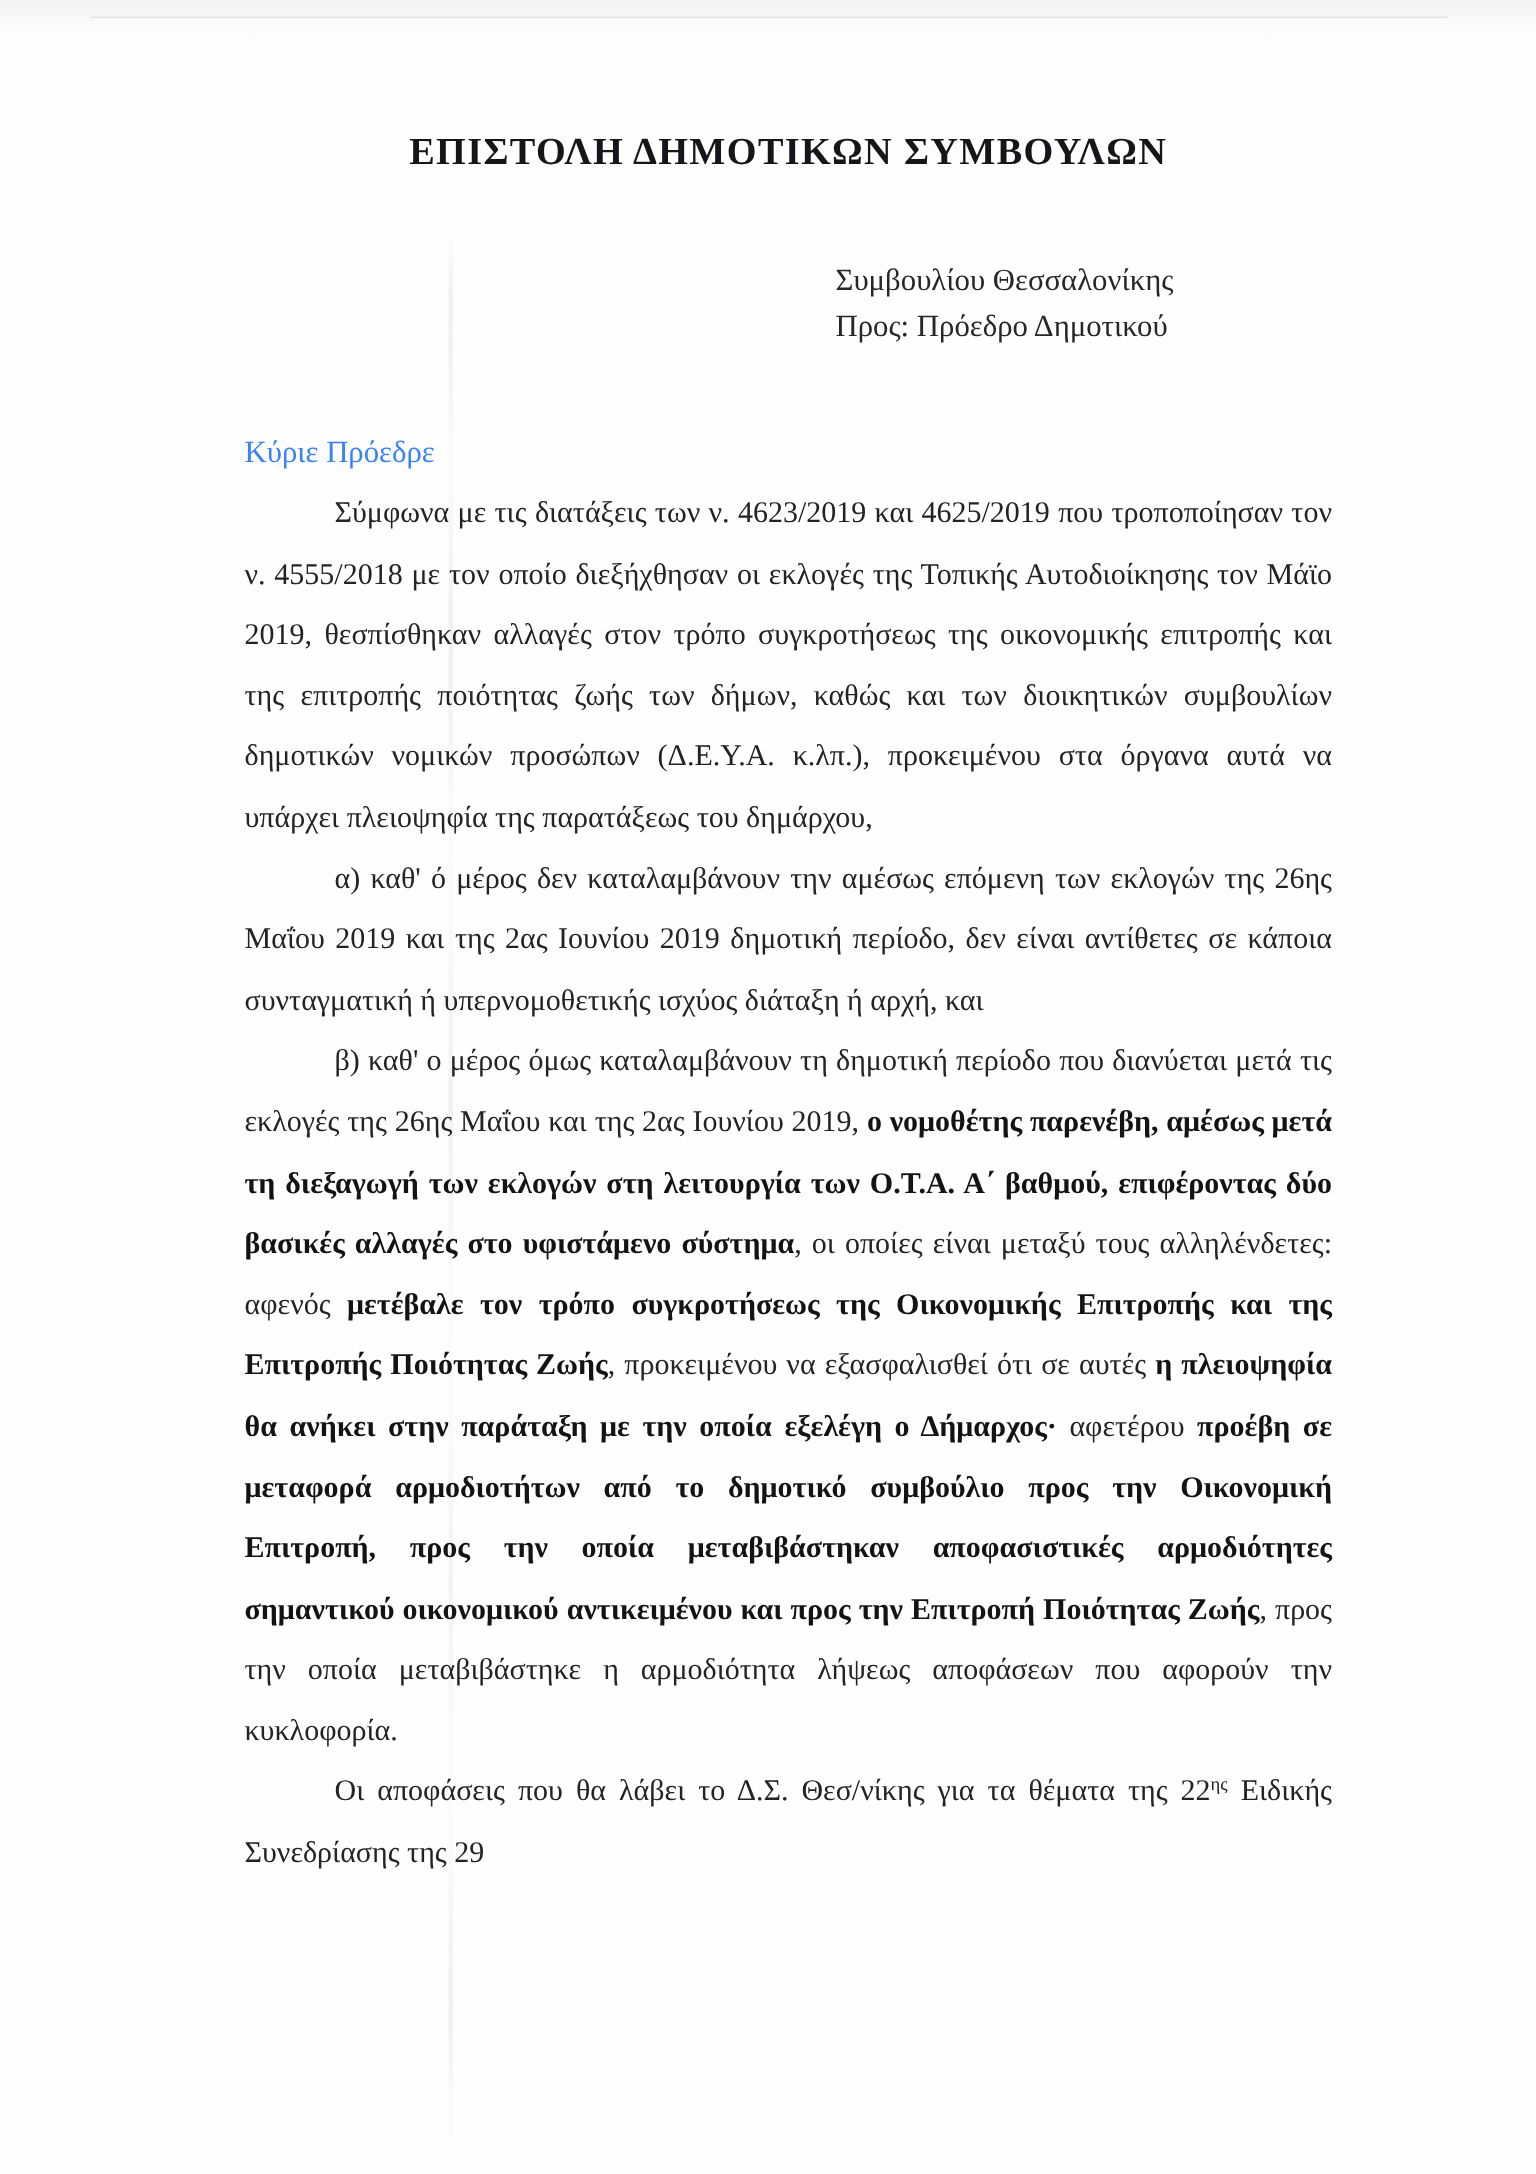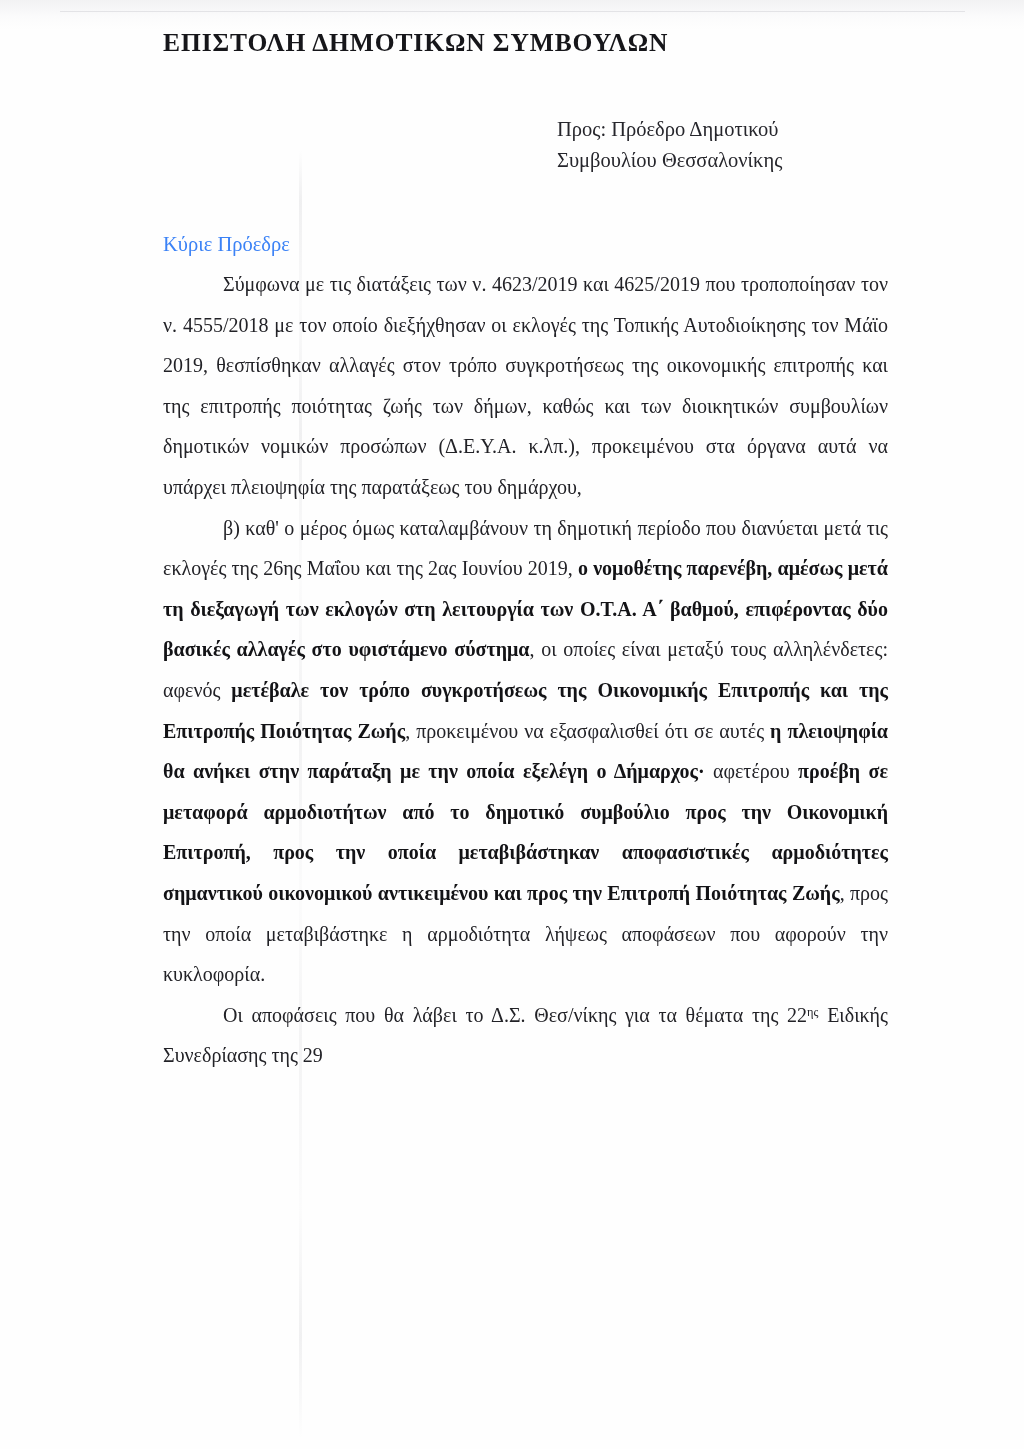--- a/index.html
+++ b/index.html
@@ -59,25 +59,26 @@
   }
 
   .content {
     position: absolute;
     left: 163px;
     top: 0;
     width: 725px;
   }
 
   .doc-title {
+    text-align: center;
     font-weight: bold;
     font-size: 25.5px;
     letter-spacing: 0.9px;
-    margin: 0;
-    padding-top: 28px;
+    margin: 16px;
+    padding-top: 70px;
     color: #16161a;
   }
 
   .addressee {
     margin-top: 56px;
     margin-left: 394px;
     font-size: 20.5px;
     line-height: 31px;
     color: #26262c;
   }
@@ -126,29 +127,30 @@
 
   <div class="scan-topband"></div>
   <div class="scan-topline"></div>
   <div class="scan-streak"></div>
 
   <div class="content">
 
     <h1 class="doc-title">ΕΠΙΣΤΟΛΗ ΔΗΜΟΤΙΚΩΝ ΣΥΜΒΟΥΛΩΝ</h1>
 
     <div class="addressee">
+      <div>Συμβουλίου Θεσσαλονίκης</div>
       <div>Προς: Πρόεδρο Δημοτικού</div>
-      <div>Συμβουλίου Θεσσαλονίκης</div>
     </div>
 
 
     <div class="salutation">Κύριε Πρόεδρε</div>
 
     <p class="body-par">Σύμφωνα με τις διατάξεις των ν. 4623/2019 και 4625/2019 που τροποποίησαν τον ν. 4555/2018 με τον οποίο διεξήχθησαν οι εκλογές της Τοπικής Αυτοδιοίκησης τον Μάϊο 2019, θεσπίσθηκαν αλλαγές στον τρόπο συγκροτήσεως της οικονομικής επιτροπής και της επιτροπής ποιότητας ζωής των δήμων, καθώς και των διοικητικών συμβουλίων δημοτικών νομικών προσώπων (Δ.Ε.Υ.Α. κ.λπ.), προκειμένου στα όργανα αυτά να υπάρχει πλειοψηφία της παρατάξεως του δημάρχου,</p>
 
+    <p class="body-par">α) καθ' ό μέρος δεν καταλαμβάνουν την αμέσως επόμενη των εκλογών της 26ης Μαΐου 2019 και της 2ας Ιουνίου 2019 δημοτική περίοδο, δεν είναι αντίθετες σε κάποια συνταγματική ή υπερνομοθετικής ισχύος διάταξη ή αρχή, και</p>
 
     <p class="body-par"><span>β) καθ' ο μέρος όμως καταλαμβάνουν τη δημοτική περίοδο που διανύεται μετά τις εκλογές της 26ης Μαΐου και της 2ας Ιουνίου 2019, </span><b>ο νομοθέτης παρενέβη, αμέσως μετά τη διεξαγωγή των εκλογών στη λειτουργία των Ο.Τ.Α. Α΄ βαθμού, επιφέροντας δύο βασικές αλλαγές στο υφιστάμενο σύστημα</b><span>, οι οποίες είναι μεταξύ τους αλληλένδετες: αφενός </span><b>μετέβαλε τον τρόπο συγκροτήσεως της Οικονομικής Επιτροπής και της Επιτροπής Ποιότητας Ζωής</b><span>, προκειμένου να εξασφαλισθεί ότι σε αυτές </span><b>η πλειοψηφία θα ανήκει στην παράταξη με την οποία εξελέγη ο Δήμαρχος·</b><span> αφετέρου </span><b>προέβη σε μεταφορά αρμοδιοτήτων από το δημοτικό συμβούλιο προς την Οικονομική Επιτροπή, προς την οποία μεταβιβάστηκαν αποφασιστικές αρμοδιότητες σημαντικού οικονομικού αντικειμένου και προς την Επιτροπή Ποιότητας Ζωής</b><span>, προς την οποία μεταβιβάστηκε η αρμοδιότητα λήψεως αποφάσεων που αφορούν την κυκλοφορία.</span></p>
 
 
     <p class="body-par"><span>Οι αποφάσεις που θα λάβει το Δ.Σ. Θεσ/νίκης για τα θέματα της 22</span><sup>ης</sup><span> Ειδικής Συνεδρίασης της 29</span></p>
 
   </div>
 </div>
 
 </body></html>

